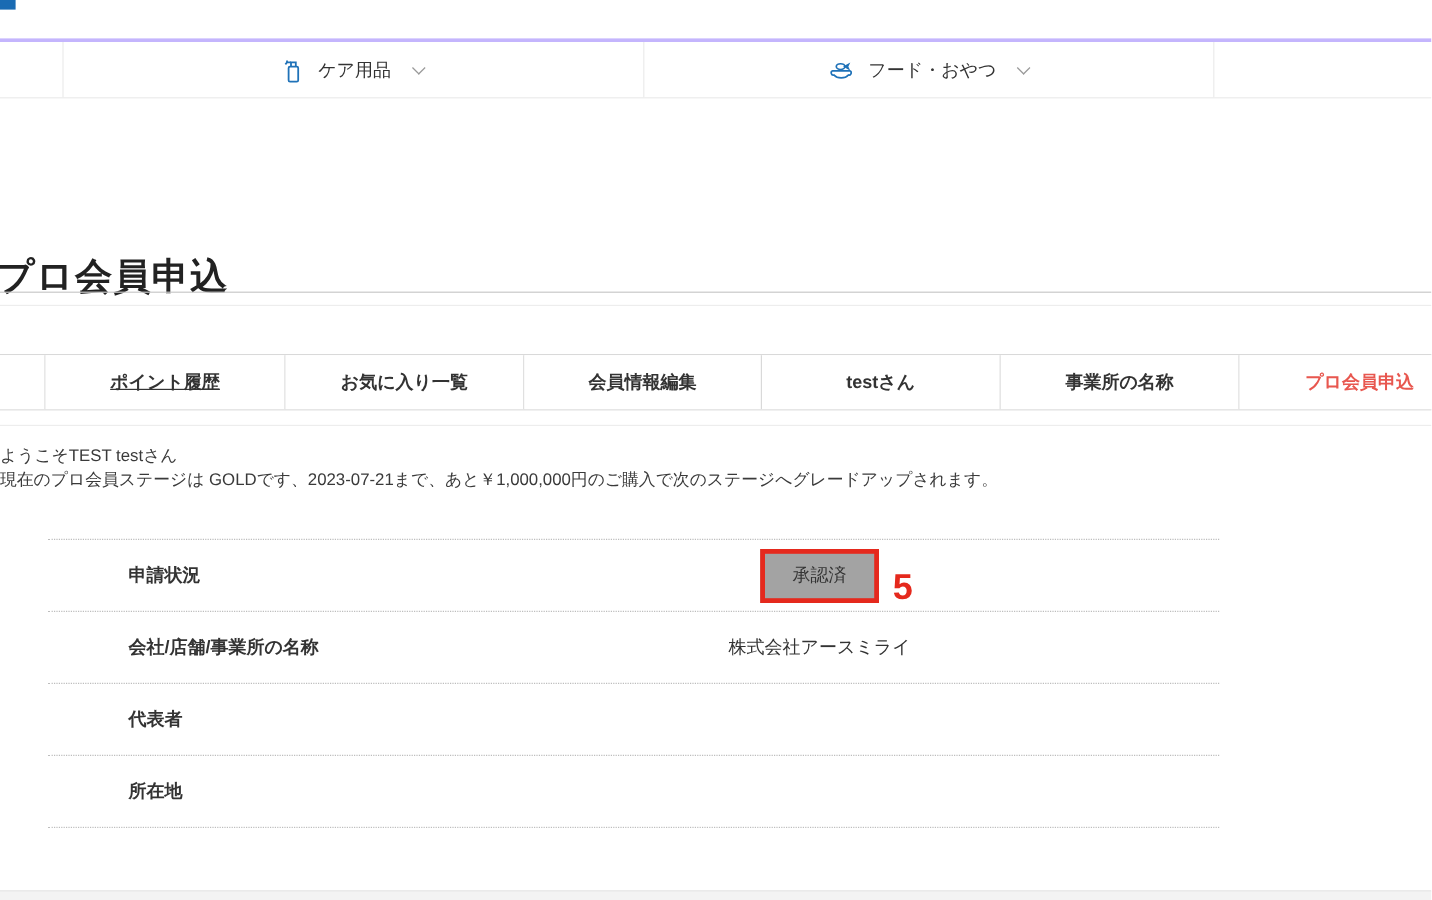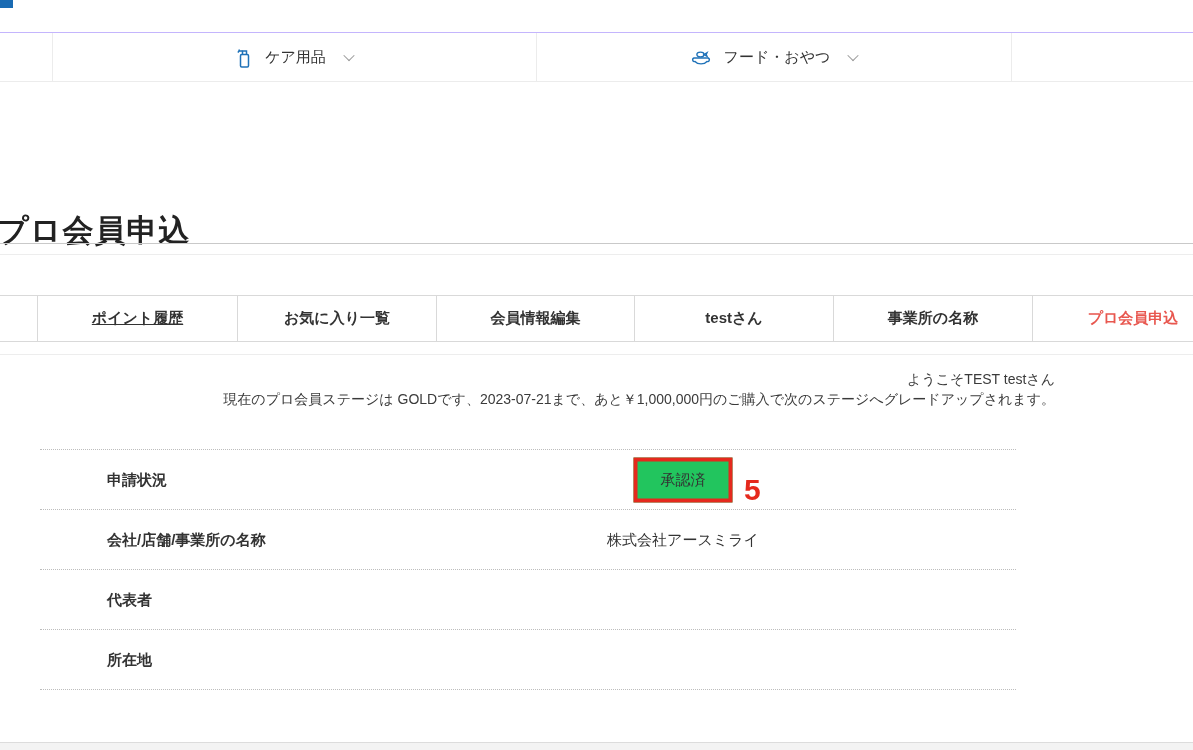--- a/index.html
+++ b/index.html
@@ -6,21 +6,21 @@
   #screen{
     position:relative;width:1193px;height:750px;background:#ffffff;
     overflow:hidden;font-family:"Liberation Sans","DejaVu Sans",sans-serif;color:#333;
   }
   
   .logo-frag{position:absolute;left:0;top:0;width:13px;height:8px;background:#1a6bb3;}
 
   
   .topnav{
     position:absolute;left:0;top:32px;width:1193px;height:50px;
-    border-top:1px solid #c4b5fd;border-bottom:1px solid #ececec;
+    border-top:3px solid #c4b5fd;border-bottom:1px solid #ececec;
     display:flex;box-sizing:border-box;
   }
   .topnav .cell{box-sizing:border-box;height:100%;display:flex;align-items:center;justify-content:center;}
   .topnav .cell.partial-left{width:53px;border-right:1px solid #ececec;}
   .topnav .cell.c1{width:484px;border-right:1px solid #ececec;cursor:pointer;}
   .topnav .cell.c2{width:475px;border-right:1px solid #ececec;cursor:pointer;}
   .topnav .cell.partial-right{flex:1;}
   .nav-item{display:flex;align-items:center;gap:13px;font-size:15px;color:#333;}
   .nav-item svg{display:block;}
   .chev{width:7px;height:7px;border-right:1.5px solid #999;border-bottom:1.5px solid #999;
@@ -44,33 +44,33 @@
        background:#fff;white-space:nowrap;}
   .tab.partial{width:38px;cursor:default;}
   .tab.w{width:199px;}
   .tab.w0{width:200px;text-decoration:underline;}
   .tab.last{width:200px;border-right:none;}
   .tab.active{color:#e8574f;}
   .rule-c{position:absolute;left:0;top:354px;width:1193px;height:0;border-top:1px solid #ededed;}
 
   
   .welcome{
-    position:absolute;left:0;top:369px;width:1055px;text-align:right;
+    position:absolute;left:0;top:369px;width:1055px;text-align:left;
     font-size:14px;line-height:20px;color:#3a3a3a;
   }
 
   
   .mtable{position:absolute;left:40px;top:449px;width:976px;}
   .mrow{position:relative;height:60px;border-bottom:1px dotted #bdbdbd;box-sizing:border-box;}
   .mrow.first{border-top:1px dotted #bdbdbd;height:61px;}
   .mlabel{position:absolute;left:67px;top:50%;transform:translateY(-50%);
           font-size:15px;font-weight:bold;color:#333;white-space:nowrap;}
   .mvalue{position:absolute;left:643px;top:50%;transform:translate(-50%,-50%);
           font-size:15px;color:#333;white-space:nowrap;}
-  .status-box{display:inline-block;border:4px solid #e5291d;padding:9px 23px;background:#22c55e;}
+  .status-box{display:inline-block;border:4px solid #e5291d;padding:9px 23px;background:#a3a3a3;}
 
   
   .anno-5{position:absolute;left:744px;top:474px;font-size:30px;font-weight:600;
           color:#e5291d;line-height:32px;}
 
   
   .bottom-rule{position:absolute;left:0;top:742px;width:1193px;height:0;border-top:1px solid #dcdcdc;}
   .bottom-band{position:absolute;left:0;top:743px;width:1193px;height:7px;background:#f3f3f3;}
 </style>
 </head>

